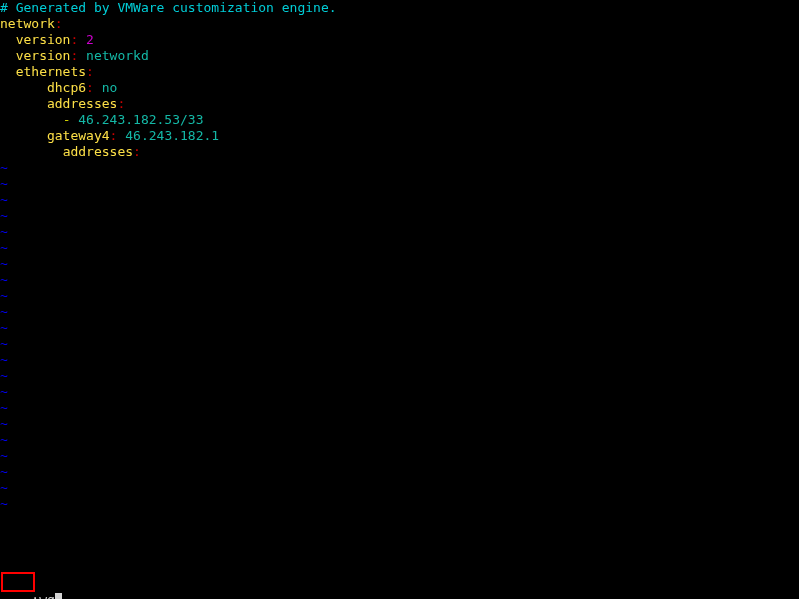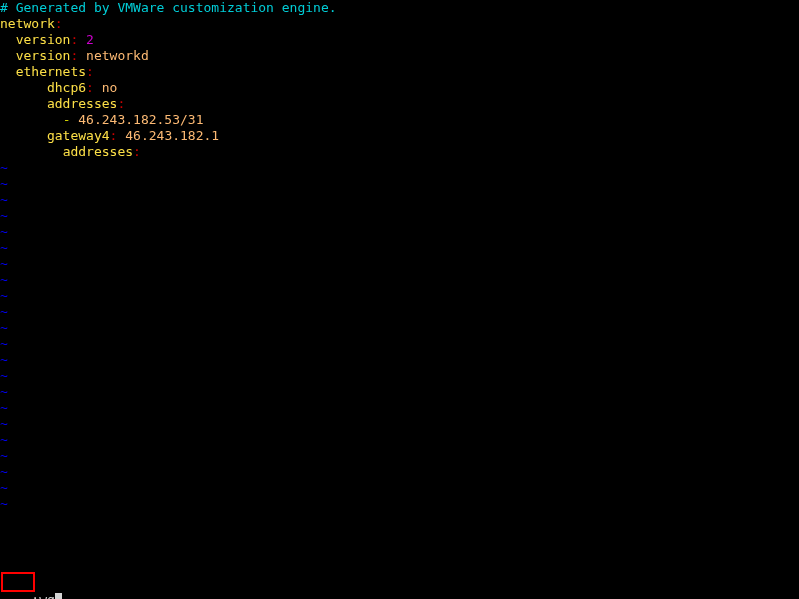--- a/index.html
+++ b/index.html
@@ -38,21 +38,21 @@
     white-space: pre;
     font-size: 13px;
     font-family: "DejaVu Sans Mono", "Liberation Mono", monospace;
   }
 
   
   .c-comment { color: #00cdd7; }
   .c-key     { color: #fde047; }
   .c-colon   { color: #cd0000; }
   .c-num     { color: #cd00cd; }
-  .c-str     { color: #fdba74; }
+  .c-str     { color: #14b8a6; }
   .c-dash    { color: #cdcd00; }
   .c-tilde   { color: #0000ee; }
 
   #statusline {
     position: absolute;
     left: 0;
     top: 576px;
     height: 16px;
     line-height: 16px;
     white-space: pre;
@@ -86,21 +86,21 @@
 <div id="terminal">
 
   <div id="buffer">
       <div class="line"><span class="c-comment"># Generated by VMWare customization engine.</span></div>
       <div class="line"><span class="c-key">network</span><span class="c-colon">:</span></div>
       <div class="line"><span>  </span><span class="c-key">version</span><span class="c-colon">:</span><span class="c-str"> </span><span class="c-num">2</span></div>
       <div class="line"><span>  </span><span class="c-key">version</span><span class="c-colon">:</span><span class="c-str"> networkd</span></div>
       <div class="line"><span>  </span><span class="c-key">ethernets</span><span class="c-colon">:</span></div>
       <div class="line"><span>      </span><span class="c-key">dhcp6</span><span class="c-colon">:</span><span class="c-str"> no</span></div>
       <div class="line"><span>      </span><span class="c-key">addresses</span><span class="c-colon">:</span></div>
-      <div class="line"><span>        </span><span class="c-dash">-</span><span class="c-str"> 46.243.182.53/31</span></div>
+      <div class="line"><span>        </span><span class="c-dash">-</span><span class="c-str"> 46.243.182.53/33</span></div>
       <div class="line"><span>      </span><span class="c-key">gateway4</span><span class="c-colon">:</span><span class="c-str"> 46.243.182.1</span></div>
       <div class="line"><span>        </span><span class="c-key">addresses</span><span class="c-colon">:</span></div>
       <div class="line"><span class="c-tilde">~</span></div>
       <div class="line"><span class="c-tilde">~</span></div>
       <div class="line"><span class="c-tilde">~</span></div>
       <div class="line"><span class="c-tilde">~</span></div>
       <div class="line"><span class="c-tilde">~</span></div>
       <div class="line"><span class="c-tilde">~</span></div>
       <div class="line"><span class="c-tilde">~</span></div>
       <div class="line"><span class="c-tilde">~</span></div>

